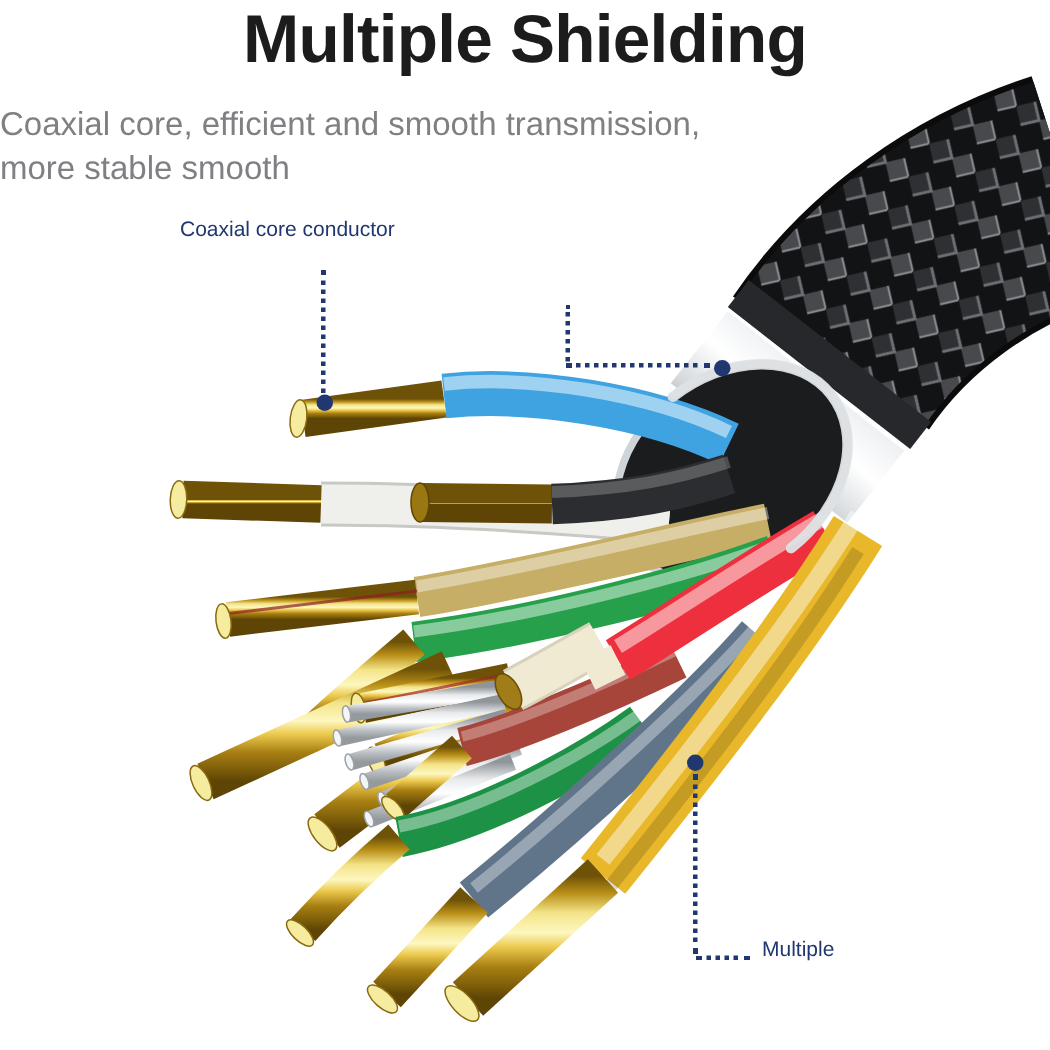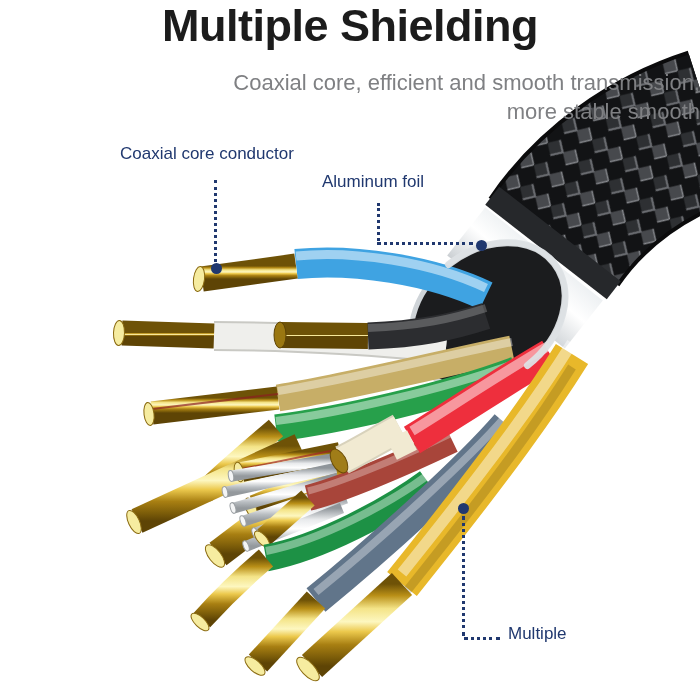--- a/index.html
+++ b/index.html
@@ -1,23 +1,23 @@
 <!DOCTYPE html>
 <html style="--title-ink: #1c1c1c; --subtitle-gray: #7f8083; --label-navy: #20386f; --wire-blue: #3fa3e2; --wire-black: #2c2d30; --wire-white: #efefec; --wire-khaki: #c7ae67; --wire-green: #27a04b; --wire-green-dark: #1d9145; --wire-red: #ee2f3d; --wire-maroon: #a8453a; --wire-cream: #f1ead2; --wire-slate: #61758a; --wire-yellow: #e8b82a; --conductor-gold: #d4af37; --braid-black: #17181a; --foil-silver: #d6dadd;"><head>
 <meta charset="utf-8">
 <style>
   html,body{margin:0;padding:0;background:#ffffff;}
   .stage{position:relative;width:700px;height:700px;background:#fff;overflow:hidden;
          font-family:"Liberation Sans","DejaVu Sans",sans-serif;}
   .title{position:absolute;top:0px;left:0;right:0;text-align:center;
          font-size:45px;font-weight:600;letter-spacing:-0.5px;color:var(--title-ink,#1c1c1c);}
-  .subtitle{position:absolute;top:68px;left:0;right:0;text-align:right;
+  .subtitle{position:absolute;top:68px;left:0;right:0;text-align:left;
          font-size:22px;line-height:1.32;color:var(--subtitle-gray,#7f8083);}
   .illus{position:absolute;left:0;top:0;width:700px;height:700px;}
-  .anno{position:absolute;font-size:17px;color:var(--label-navy,#20386f);white-space:nowrap;}
+  .anno{position:absolute;font-size:14px;color:var(--label-navy,#20386f);white-space:nowrap;}
   .vline{position:absolute;width:0;border-left:3px dotted var(--label-navy,#20386f);}
   .hline{position:absolute;height:0;border-top:3px dotted var(--label-navy,#20386f);}
   .dot{position:absolute;width:11px;height:11px;border-radius:50%;background:var(--label-navy,#20386f);}
 </style>
 </head>
 <body>
 
 <div class="stage">
 
   <svg class="illus" viewBox="0 0 700 700">
@@ -181,21 +181,20 @@
   <div class="title">Multiple Shielding</div>
   <div class="subtitle">
     <span>Coaxial core, efficient and smooth transmission,</span><br>
     <span>more stable smooth</span>
   </div>
 
   <div class="anno" style="left:120px;top:144px;">Coaxial core conductor</div>
   <div class="vline" style="left:214px;top:180px;height:82px;"></div>
   <div class="dot" style="left:211px;top:263px;"></div>
 
-  <div class="anno" style="left:322px;top:172px;">Aluminum foil</div>
   <div class="vline" style="left:377px;top:203px;height:38px;"></div>
   <div class="hline" style="left:377px;top:242px;width:96px;"></div>
   <div class="dot" style="left:476px;top:240px;"></div>
 
   <div class="dot" style="left:458px;top:503px;"></div>
   <div class="vline" style="left:462px;top:516px;height:120px;"></div>
   <div class="hline" style="left:464px;top:637px;width:36px;"></div>
   <div class="anno" style="left:508px;top:624px;">Multiple</div>
 
 </div>

